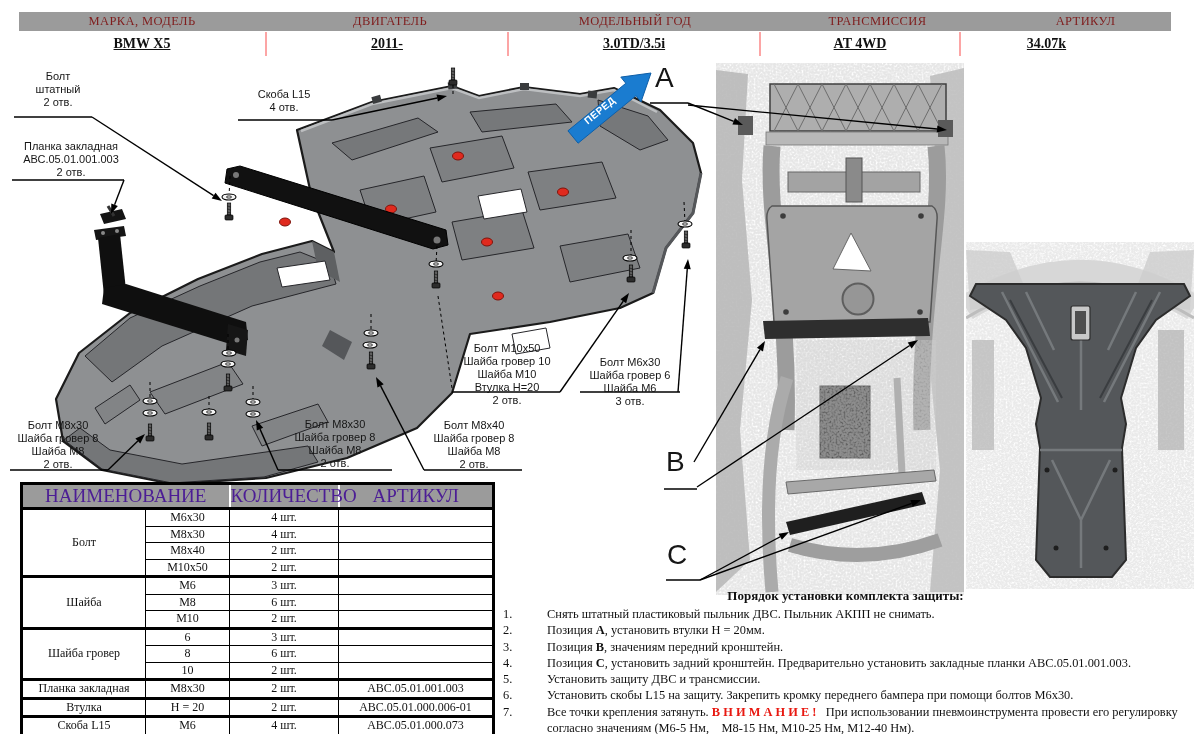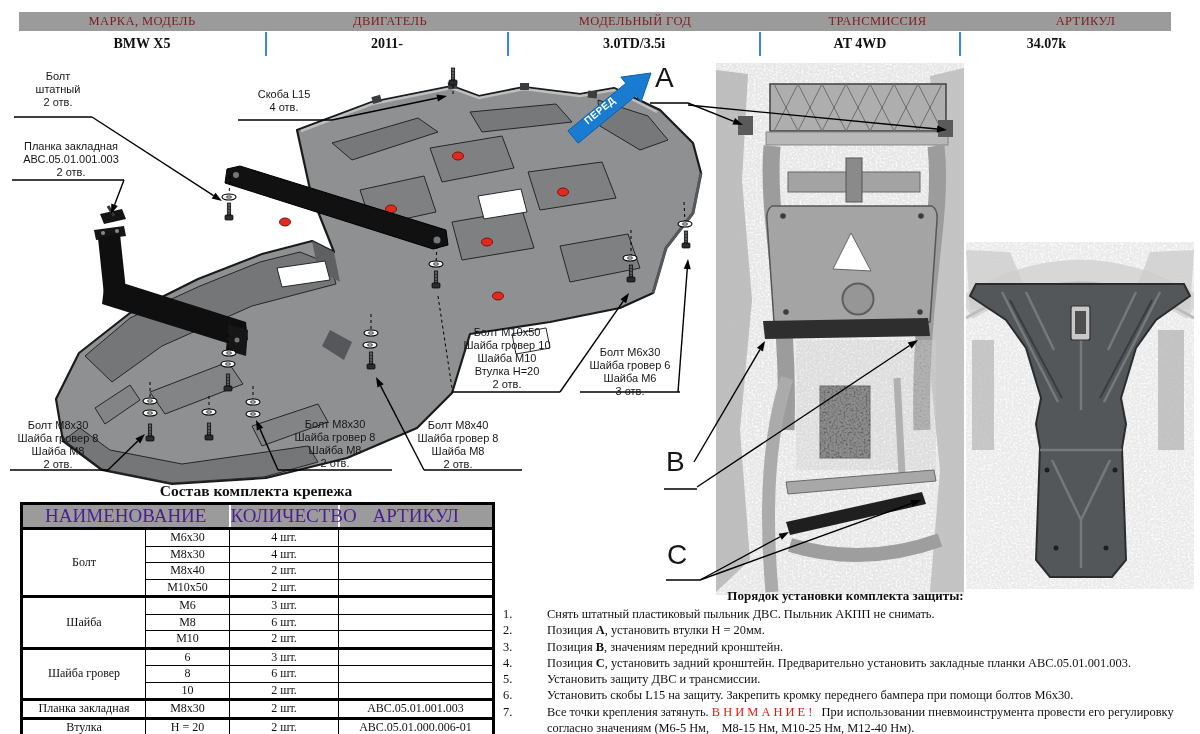--- a/index.html
+++ b/index.html
@@ -3,23 +3,23 @@
 <meta charset="utf-8">
 <style>
   html,body{margin:0;padding:0;background:#e8e8e8;}
   .page{position:relative;width:1200px;height:734px;background:#ffffff;overflow:hidden;
         font-family:"Liberation Serif",serif;color:#111;}
   svg text{user-select:none;}
   
   .spec-table{position:absolute;left:19px;top:12px;width:1152px;}
   .spec-labels{display:flex;background:#9b9b9b;height:19px;align-items:center;}
   .spec-label{color:#7f1d1d;font-size:12.5px;text-align:center;letter-spacing:.4px;}
-  .spec-values{display:flex;height:25px;align-items:center;}
+  .spec-values{display:flex;height:25px;align-items:center;text-decoration:underline;}
   .spec-value{font-weight:bold;font-size:14px;text-align:center;height:24px;line-height:24px;
-              border-left:2px solid #3b82f6;}
+              border-left:2px solid #fca5a5;}
   .spec-value.first{border-left:none;}
   
   .callout{position:absolute;text-align:center;font-family:"Liberation Sans",sans-serif;
            font-size:11px;line-height:13px;white-space:pre-line;color:#161616;}
   .pos-letter{position:absolute;font-family:"Liberation Sans",sans-serif;font-size:28px;
               color:#161616;}
   
   .kit{position:absolute;left:20px;top:482px;width:472px;}
   .kit-title{font-weight:bold;font-size:15.5px;text-align:center;height:20px;}
   #kit-table{border-collapse:collapse;border:3px solid #000;table-layout:fixed;width:472px;}
@@ -29,21 +29,21 @@
   #kit-table td{border:1.5px solid #000;height:15.5px;font-size:12px;text-align:center;
                 padding:0;overflow:hidden;line-height:15px;}
   #kit-table tr.gstart td{border-top:3px solid #000;}
   
   .instr{position:absolute;left:497px;top:588px;width:697px;}
   .instr-title{font-weight:bold;font-size:13px;text-align:center;height:18px;}
   .irow{display:flex;line-height:16.3px;font-size:12.4px;white-space:pre-wrap;}
   .inum{width:44px;flex:none;padding-left:6px;}
   .itxt{flex:1;}
   .seg-b{font-weight:bold;}
-  .seg-w{font-weight:normal;color:#e81810;margin-top:17px;}
+  .seg-w{font-weight:bold;color:#e81810;margin-top:17px;}
 </style>
 </head>
 <body>
 
 <div class="page">
 
   <div class="spec-table" id="spec-table">
       <div class="spec-labels">
         <div class="spec-label" style="width: 246px;">МАРКА, МОДЕЛЬ</div>
         <div class="spec-label" style="width: 250px;">ДВИГАТЕЛЬ</div>
@@ -301,48 +301,47 @@
 
   <div id="callouts">
       <div class="callout" style="left: 14px; top: 70px; width: 88px;">Болт
 штатный
 2 отв.</div>
       <div class="callout" style="left: 236px; top: 88px; width: 96px;">Скоба L15
 4 отв.</div>
       <div class="callout" style="left: 8px; top: 140px; width: 126px;">Планка закладная
 АВС.05.01.001.003
 2 отв.</div>
-      <div class="callout" style="left: 450px; top: 326px; width: 114px;">Болт М10х50
+      <div class="callout" style="left: 450px; top: 342px; width: 114px;">Болт М10х50
 Шайба гровер 10
 Шайба М10
 Втулка Н=20
 2 отв.</div>
-      <div class="callout" style="left: 578px; top: 346px; width: 104px; text-align: center;">Болт М6х30
+      <div class="callout" style="left: 578px; top: 356px; width: 104px; text-align: center;">Болт М6х30
 Шайба гровер 6
 Шайба М6
 3 отв.</div>
       <div class="callout" style="left: 8px; top: 419px; width: 100px;">Болт М8х30
 Шайба гровер 8
 Шайба М8
 2 отв.</div>
       <div class="callout" style="left: 278px; top: 418px; width: 114px;">Болт М8х30
 Шайба гровер 8
 Шайба М8
 2 отв.</div>
-      <div class="callout" style="left: 408px; top: 419px; width: 100px;">Болт М8х40
+      <div class="callout" style="left: 424px; top: 419px; width: 100px;">Болт М8х40
 Шайба гровер 8
 Шайба М8
 2 отв.</div>
       <div class="pos-letter" style="left: 655px; top: 62px;">A</div>
       <div class="pos-letter" style="left: 666px; top: 446px;">B</div>
       <div class="pos-letter" style="left: 667px; top: 539px;">C</div>
     </div>
 
   <div class="kit">
-    <div class="kit-title">Состав комплекта крепежа</div>
     <table id="kit-table">
       <colgroup>
           <col style="width:124px">
           <col style="width:84px">
           <col style="width:109px">
           <col style="width:155px">
         </colgroup>
       <thead>
           <tr>
         <th colspan="2">НАИМЕНОВАНИЕ</th>

